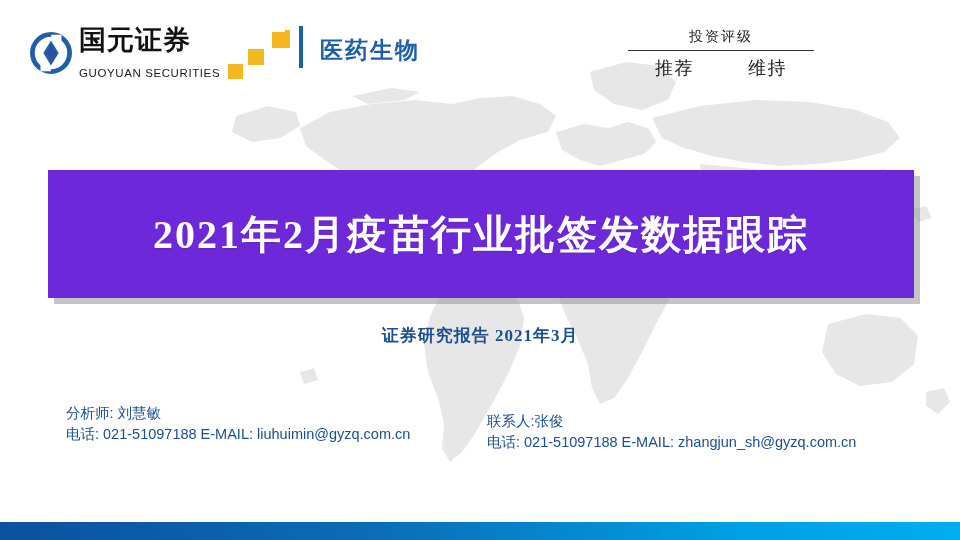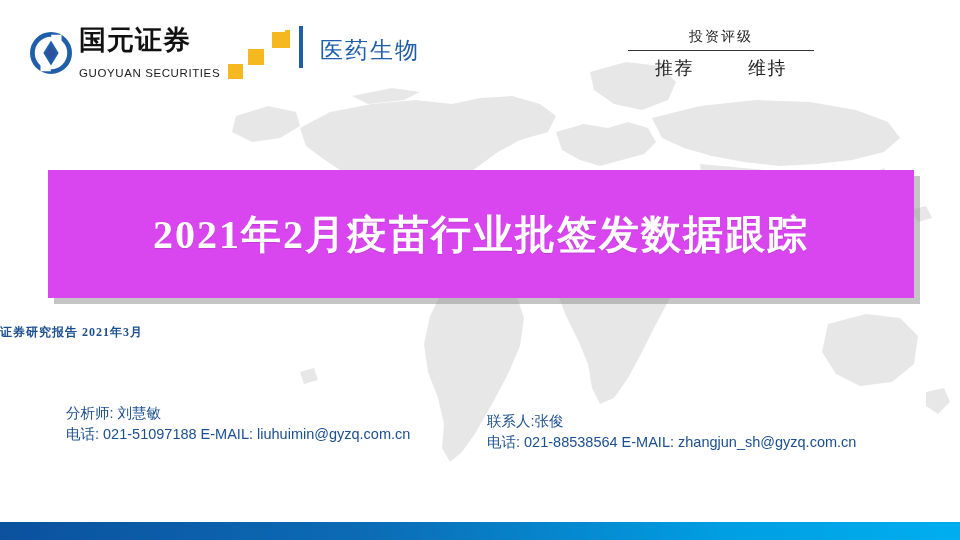--- a/index.html
+++ b/index.html
@@ -99,21 +99,21 @@
     width: 4px;
     height: 42px;
     background: #1F5FA9;
   }
   .sector-name {
     position: absolute;
     left: 320px;
     top: 35px;
     font-family: "Liberation Serif", serif;
     font-size: 23px;
-    font-weight: normal;
+    font-weight: bold;
     letter-spacing: 2px;
     color: #1F5FA9;
     white-space: nowrap;
   }
 
   
   .rating {
     position: absolute;
     right: 38px;
     top: 22px;
@@ -139,21 +139,21 @@
     letter-spacing: 1.5px;
   }
 
   
   .banner {
     position: absolute;
     left: 48px;
     top: 170px;
     width: 866px;
     height: 128px;
-    background: #d946ef;
+    background: #6d28d9;
     z-index: 2;
     box-shadow: 6px 6px 0 0 rgba(150,150,150,0.55);
     display: flex;
     align-items: center;
     justify-content: center;
   }
   .banner-title {
     font-family: "Liberation Serif", "DejaVu Serif", serif;
     font-size: 40px;
     font-weight: bold;
@@ -162,23 +162,24 @@
     white-space: nowrap;
     text-shadow: 0 1px 1px rgba(0,0,0,0.12);
   }
 
   
   .subtitle {
     position: absolute;
     left: 0;
     top: 324px;
     width: 960px;
+    text-align: center;
     z-index: 2;
     font-family: "Liberation Serif", serif;
-    font-size: 12px;
+    font-size: 17px;
     font-weight: bold;
     color: #1B4F90;
     letter-spacing: 1px;
   }
 
   
   .contact {
     position: absolute;
     z-index: 2;
     color: #1B4F90;
@@ -304,18 +305,18 @@
 
   <div class="subtitle">证券研究报告 2021年3月</div>
 
   <div class="contact contact-left">
     <span class="contact-line">分析师: 刘慧敏</span>
     <span class="contact-line">电话: 021-51097188  E-MAIL: liuhuimin@gyzq.com.cn</span>
   </div>
 
   <div class="contact contact-right">
     <span class="contact-line">联系人:张俊</span>
-    <span class="contact-line">电话: 021-88538564  E-MAIL: zhangjun_sh@gyzq.com.cn</span>
+    <span class="contact-line">电话: 021-51097188  E-MAIL: zhangjun_sh@gyzq.com.cn</span>
   </div>
 
   <div class="bottom-bar"></div>
 
 </div>
 
 </body></html>

